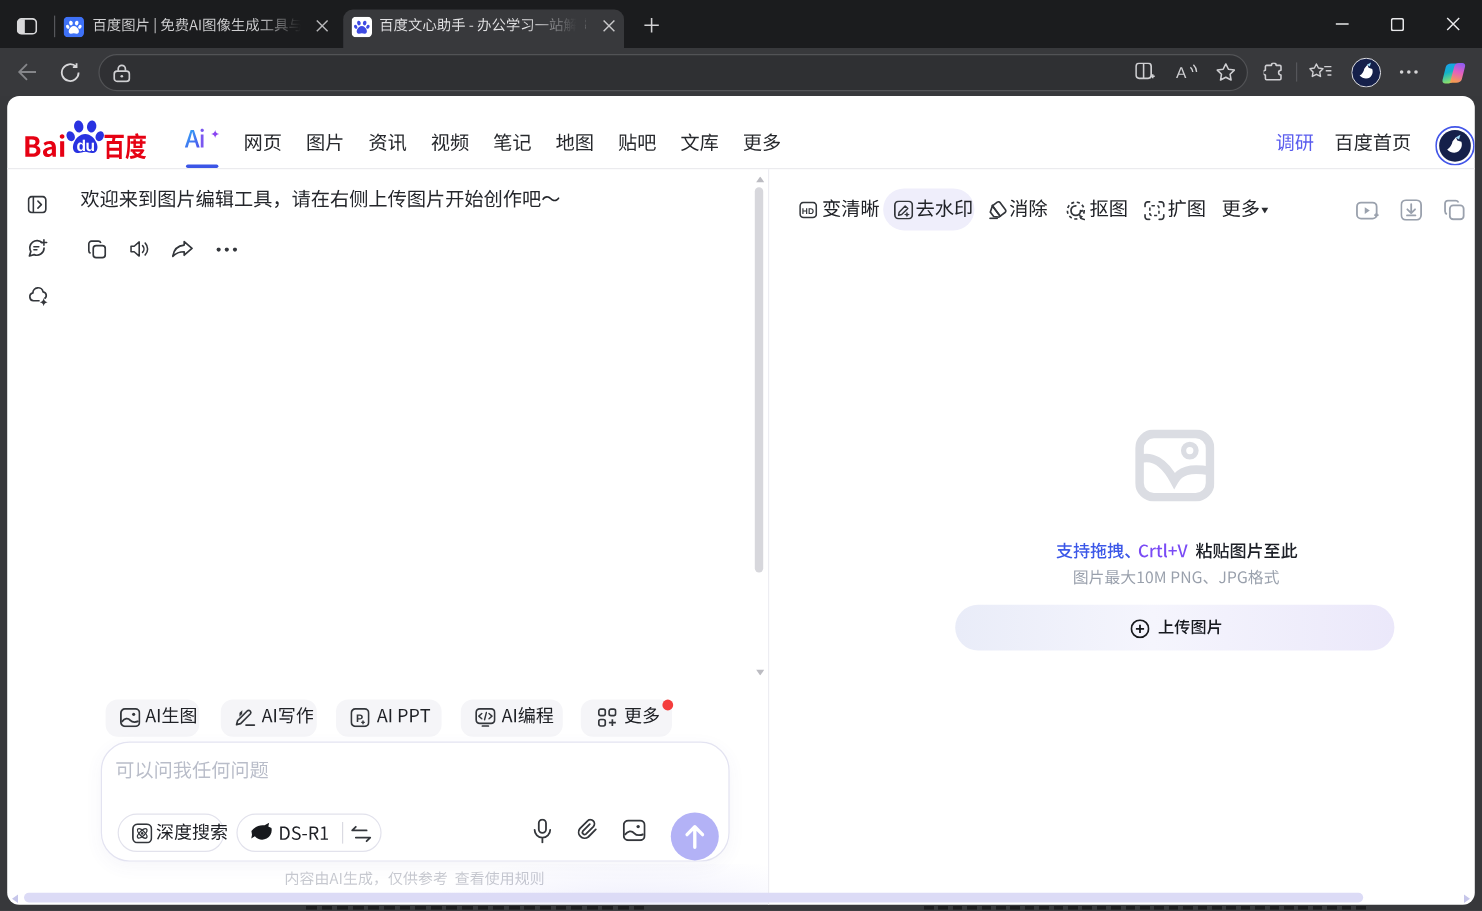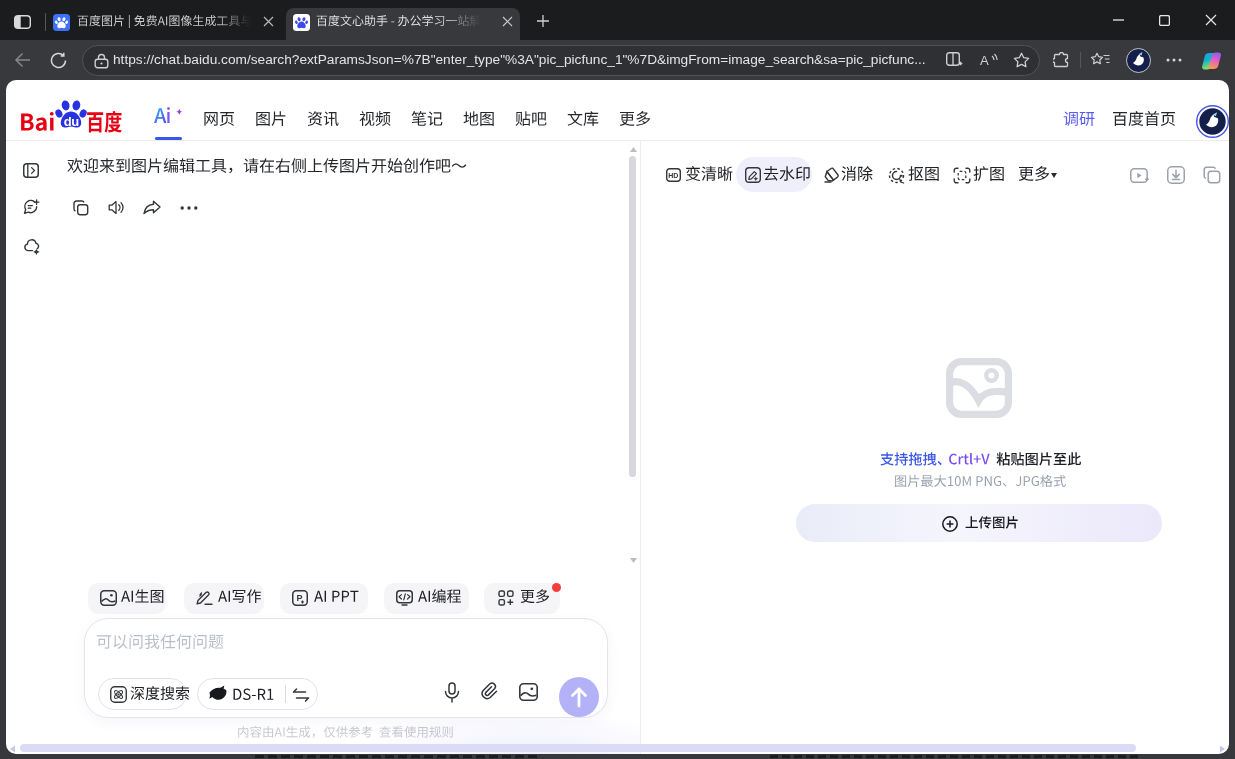--- a/index.html
+++ b/index.html
@@ -101,21 +101,20 @@
       </svg>
     </div>
 <div class="urlpill"></div>
 <div class="abs" style="left:94px;top:53px">
       <svg width="15" height="16" viewBox="0 0 15 16">
         <rect x="1.2" y="6.2" width="12.6" height="8.6" rx="2.4" fill="none" stroke="#cfcfd2" stroke-width="1.4"></rect>
         <path d="M4.5 6V4.5a3 3 0 0 1 6 0V6" fill="none" stroke="#cfcfd2" stroke-width="1.4"></path>
         <circle cx="7.5" cy="10.5" r="1.1" fill="#cfcfd2"></circle>
       </svg>
     </div>
-<div class="urltext">https://chat.baidu.com/search?extParamsJson=%7B"enter_type"%3A"pic_picfunc_1"%7D&amp;imgFrom=image_search&amp;sa=pic_picfunc...</div>
 <div class="abs" style="left:946px;top:52px">
       <svg width="17" height="16" viewBox="0 0 17 16">
         <rect x="0.7" y="0.7" width="12.6" height="12.6" rx="2.5" fill="none" stroke="#cfcfd2" stroke-width="1.4"></rect>
         <path d="M7 1v12" stroke="#cfcfd2" stroke-width="1.3"></path>
         <path d="M13 11.5h3.3M14.6 9.8v3.4" stroke="#cfcfd2" stroke-width="1.3"></path>
       </svg>
     </div>
 <div class="abs" style="left:980px;top:53px">
       <svg width="18" height="15" viewBox="0 0 18 15">
         <text x="0" y="12" font-family="Liberation Sans" font-size="13" fill="#cfcfd2">A</text>

